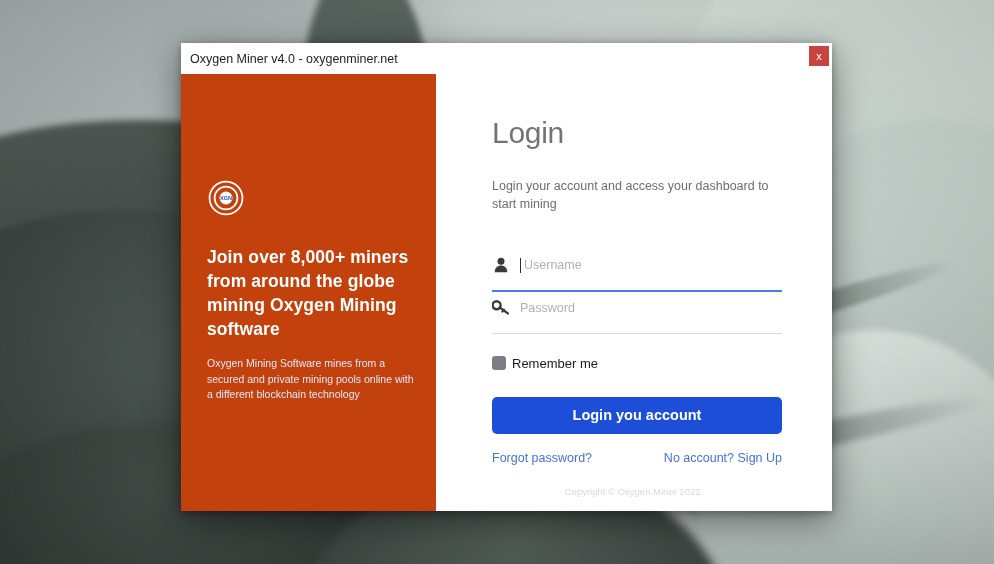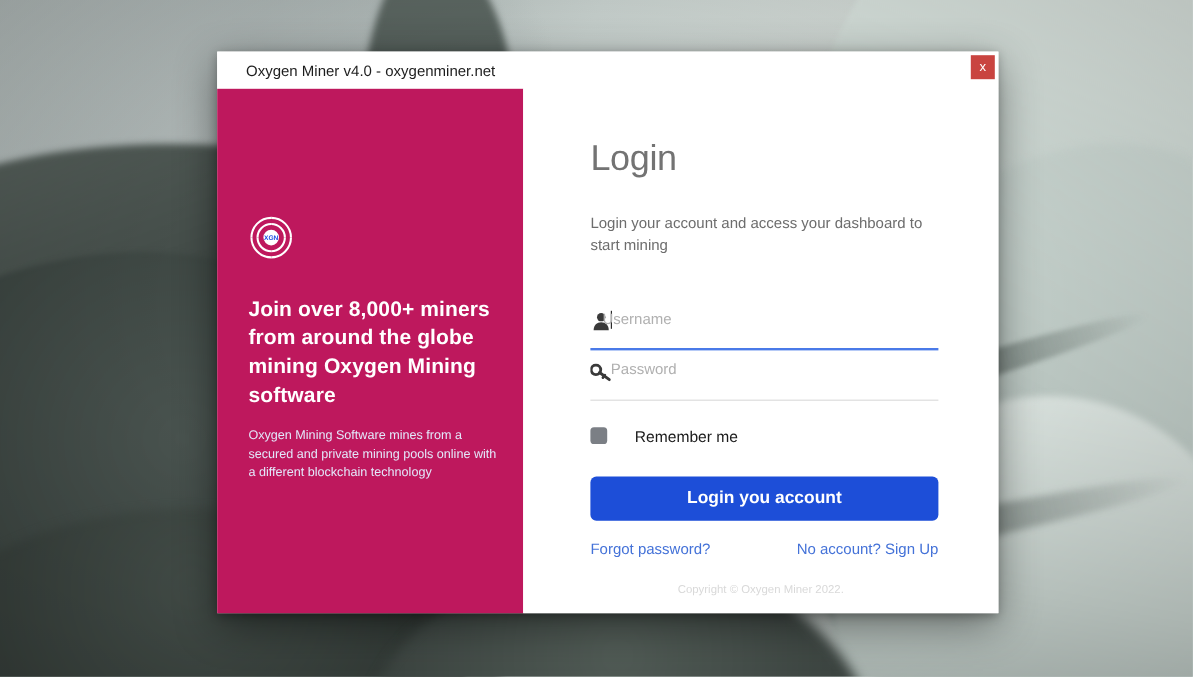--- a/index.html
+++ b/index.html
@@ -107,41 +107,41 @@
 
   
   #appWindow{
     position:absolute; left:181px; top:43px; width:651px; height:468px;
     background:#ffffff;
     box-shadow:0 10px 34px rgba(0,0,0,.45), 0 2px 8px rgba(0,0,0,.3);
   }
   
   #titleBar{
     position:relative; height:31px; background:#ffffff;
-    display:flex; align-items:center;padding-left:15px;
+    display:flex; align-items:center;
   }
   #titleText{
     font-size:12.5px; color:#1d1d1d; padding-left:9px;
     white-space:nowrap;
   }
   #closeBtn{
     position:absolute; right:3px; top:3px;
     width:20px; height:20px;
     background:#c94440;
     color:#ffffff; font-size:11px; line-height:20px;
     text-align:center; cursor:pointer;
     font-family:"Liberation Sans", sans-serif;
   }
 
   
   #winBody{ display:flex; height:437px; }
 
   
   #promoPanel{
-    width:255px; background:#be185d; color:#ffffff;
+    width:255px; background:#c2410c; color:#ffffff;
     position:relative; flex:0 0 255px;padding-left:28px;
   }
   #promoInner{ position:absolute; left:26px; right:22px; top:105px; }
   #logoWrap{ width:38px; height:38px; margin-bottom:28px; }
   #promoHeadline{
     font-size:17.5px; font-weight:bold; line-height:1.38;
     letter-spacing:.1px; margin-bottom:14px;
   }
   #promoDesc{
     font-size:10.5px; line-height:1.52; color:#e3e8fb;
@@ -154,36 +154,36 @@
   #formInner{ position:absolute; left:56px; right:50px; top:42px; }
   #loginTitle{
     font-size:30px; font-weight:normal; color:#737373; letter-spacing:-.3px;
     margin-bottom:0;
   }
   #loginSub{
     font-size:12.5px; color:#6d6d6d; line-height:1.42; width:290px;margin-top:28px;
   }
 
   .fieldRow{
-    display:flex; align-items:flex-start; 
+    display:flex; align-items:center; gap:11px;
     height:33px; margin-top:0;
     padding-bottom:18px;
   }
   #userField{ margin-top:45px; border-bottom:2px solid #4a7ae8; }
   #passField{ margin-top:9px;  border-bottom:1px solid #dcdcdc; }
   .fieldIcon{ width:17px; height:19px; flex:0 0 17px; display:flex; align-items:center; justify-content:center;}
   .caret{
     width:1px; height:15px; background:#2b2b2b; margin-right:-8px;
   }
   .fieldText{
     font-size:12.5px; color:#b0b0b0;
   }
 
   #rememberRow{
-    display:flex; align-items:center; gap:23px; margin-top:22px;
+    display:flex; align-items:center; gap:6px; margin-top:22px;
   }
   #rememberBox{
     width:14px; height:14px; background:#7b7f85; border-radius:3px;
     flex:0 0 14px; cursor:pointer;
   }
   #rememberLabel{ font-size:13px; color:#1b1b1b; }
 
   #loginBtn{
     margin-top:26px; width:100%; height:37px;
     background:#1d4ed8; color:#fff; border:none; border-radius:5px;

